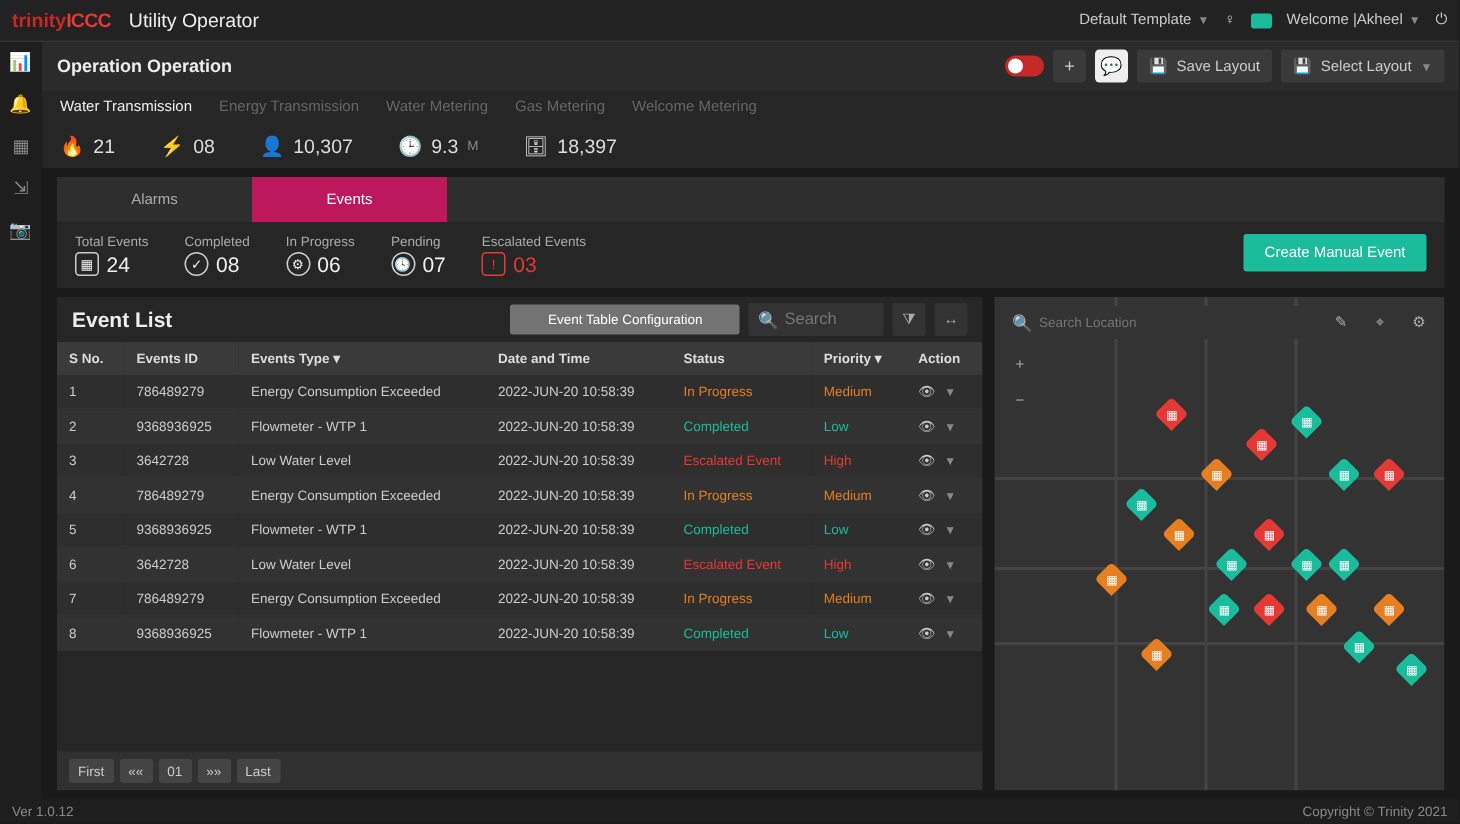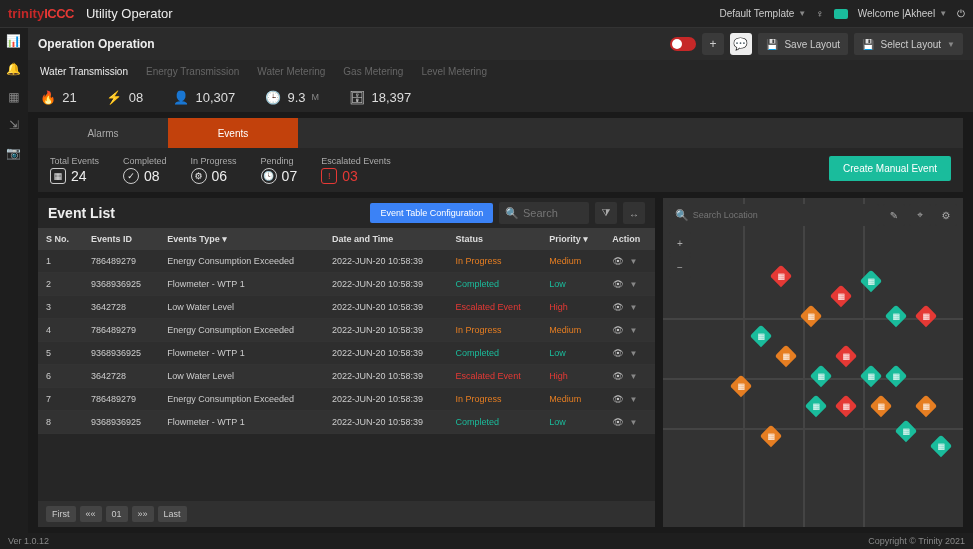--- a/index.html
+++ b/index.html
@@ -27,35 +27,35 @@
   .layout-btn { height: 22px; background: #3a3a3a; display:flex;align-items:center;gap:6px;padding:0 8px;font-size:10px;cursor:pointer;border-radius:2px;}
   .mod-tabs { height: 22px; background:#262626; display:flex;align-items:center;gap:18px;padding:0 12px;}
   .mod-tab { font-size: 10px; color:#666; cursor:pointer;}
   .mod-tab.active { color:#eee;}
   .stats-row { height: 30px; background:#262626; display:flex;align-items:center;gap:30px;padding:0 12px;}
   .stat { display:flex;align-items:center;gap:6px;font-size:13px;color:#ddd;}
   .stat .ico { font-size:13px;}
   .stat .unit { font-size:9px;color:#888;}
   .sub-tabs { height:30px; background:#2e2e2e; display:flex;align-items:stretch; margin:6px 10px 0 10px;}
   .sub-tab { width:130px; display:flex;align-items:center;justify-content:center;font-size:10px;color:#aaa;cursor:pointer;}
-  .sub-tab.active { background:#c2410c;color:#fff;text-align:right;}
+  .sub-tab.active { background:#be185d;color:#fff;text-align:right;}
   .counters { background:#262626; margin:0 10px; padding:8px 12px; display:flex;align-items:flex-start;gap:24px;}
   .counter { display:flex;flex-direction:column;gap:2px;}
   .counter .lbl { font-size:9px;color:#aaa;}
   .counter .val { display:flex;align-items:center;gap:5px;font-size:14px;color:#eee;}
   .counter.esc .val { color:#e53935; }
   .cnt-ico { width:16px;height:16px;border:1.5px solid #ccc;border-radius:3px;display:flex;align-items:center;justify-content:center;font-size:9px;}
   .cnt-ico.esc { border-color:#e53935;color:#e53935;}
   .create-btn { margin-left:auto; background:#1abc9c;color:#fff;font-size:10px;padding:7px 14px;cursor:pointer;border-radius:2px;}
   .content-row { flex:1; display:flex; gap:8px; margin:6px 10px 6px 10px; overflow:hidden;}
   .left-pane { flex:1; background:#262626; display:flex;flex-direction:column;overflow:hidden;}
   .right-pane { width:300px; background:#2a2a2a; position:relative; overflow:hidden;}
   .list-head { height:30px; display:flex;align-items:center;padding:0 10px;gap:6px;}
   .list-title { font-size:14px;font-weight:bold;color:#eee;}
-  .teal-btn { background:#3b82f6;color:#fff;font-size:9px;padding:5px 10px;cursor:pointer;border-radius:2px;margin-left:auto;}
+  .teal-btn { background:#737373;color:#fff;font-size:9px;padding:5px 25px;cursor:pointer;border-radius:2px;margin-left:auto;}
   .search-grp { display:flex;align-items:center;background:#333;height:22px;border-radius:2px;gap:4px;padding:0 6px;}
   .search-grp input { background:transparent;border:none;outline:none;color:#ccc;font-size:11px;width:60px;}
   .mini-btn { width:22px;height:22px;background:#333;display:flex;align-items:center;justify-content:center;color:#aaa;cursor:pointer;border-radius:2px;font-size:10px;}
   table { width:100%; border-collapse:collapse; font-size:9px;}
   thead th { background:#3a3a3a;color:#ddd;text-align:left;padding:6px 8px;font-weight:600;}
   tbody td { padding:6px 8px;color:#ccc;border-bottom:1px solid #333;background:#2e2e2e;}
   tbody tr:nth-child(even) td { background:#323232;}
   .st-progress { color:#e67e22;}
   .st-completed { color:#1abc9c;}
   .st-escalated { color:#e53935;}
@@ -127,21 +127,21 @@
         <span class="chev">▼</span>
       </div>
     </div>
   </div>
 
   <div class="mod-tabs" id="mod-tabs">
       <div class="mod-tab active">Water Transmission</div>
       <div class="mod-tab">Energy Transmission</div>
       <div class="mod-tab">Water Metering</div>
       <div class="mod-tab">Gas Metering</div>
-      <div class="mod-tab">Level Metering</div>
+      <div class="mod-tab">Welcome Metering</div>
     </div>
   <div class="stats-row" id="stats-row">
       <div class="stat">
         <span class="ico">🔥</span>
         <span>21</span>
       </div>
       <div class="stat">
         <span class="ico">⚡</span>
         <span>08</span>
       </div>

